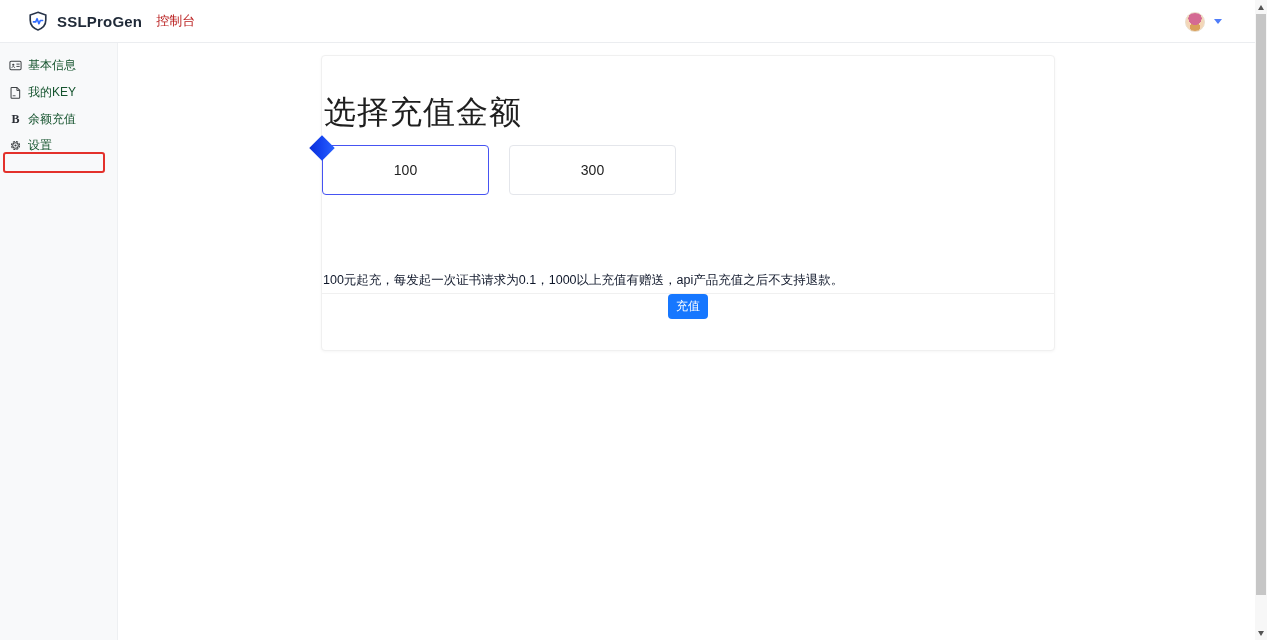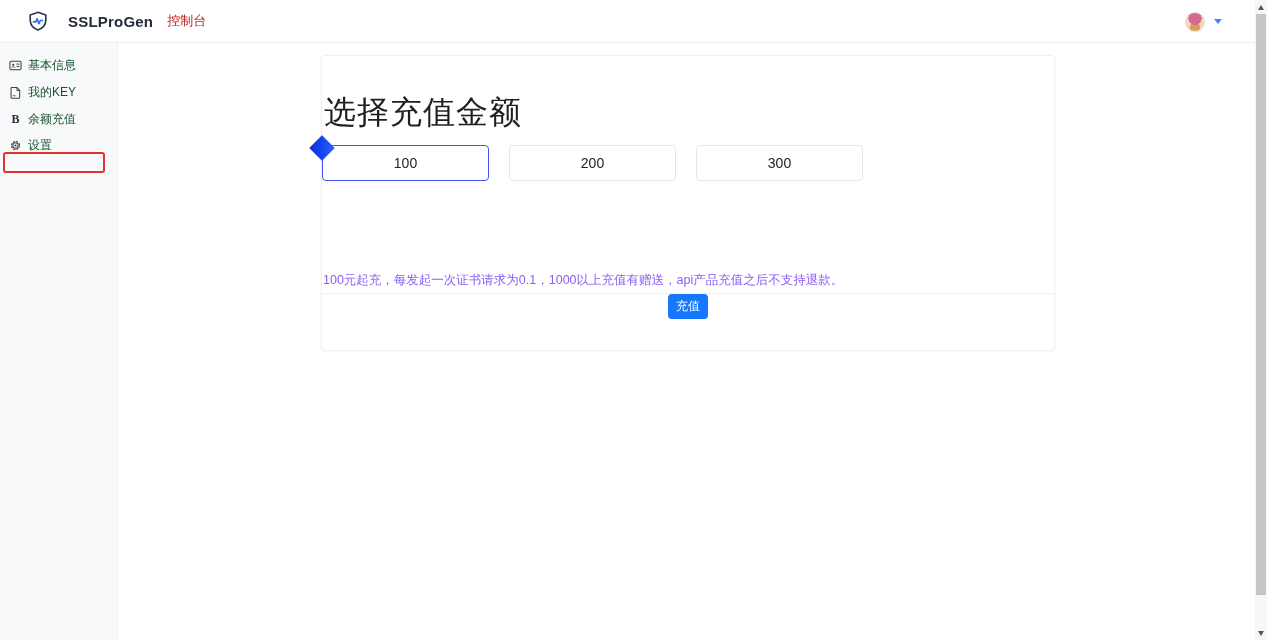--- a/index.html
+++ b/index.html
@@ -4,21 +4,21 @@
 <style>
   * { margin:0; padding:0; box-sizing:border-box; }
   html,body { width:1267px; height:640px; overflow:hidden;
     font-family:"Liberation Sans","DejaVu Sans",sans-serif; background:#fff; }
 
   
   .navbar { position:absolute; left:0; top:0; width:1255px; height:43px;
     background:#fff; border-bottom:1px solid #ebedf0; display:flex; align-items:center; z-index:5; }
   .brand-wrap { display:flex; align-items:center; margin-left:27px; }
   .logo { width:22px; height:22px; display:block; }
-  .brand { font-size:15px; font-weight:700; color:#1f2937; margin-left:19px; letter-spacing:.2px; }
+  .brand { font-size:15px; font-weight:700; color:#1f2937; margin-left:8px; letter-spacing:.2px; }
   .breadcrumb { font-size:13px; color:#b91c1c; margin-left:14px; }
   .nav-right { position:absolute; right:33px; top:0; height:43px; display:flex; align-items:center; }
   .avatar { width:20px; height:20px; border-radius:50%;
     background:
       radial-gradient(circle at 50% 30%, #d46a93 0 42%, transparent 43%),
       radial-gradient(circle at 50% 78%, #d9a05b 0 30%, transparent 31%),
       radial-gradient(circle at 50% 55%, #8a5a4a 0 22%, transparent 23%),
       #f4d7b8;
     border:1px solid #eadfce; }
   .caret { width:0; height:0; margin-left:9px;
@@ -48,25 +48,25 @@
 
   
   .content { position:absolute; left:118px; top:43px; width:1137px; height:597px; background:#fff; }
   .card { position:absolute; left:321px; top:55px; width:734px; height:296px;
     background:#fff; border:1px solid #f0f0f0; border-radius:4px;
     box-shadow:0 1px 3px rgba(0,0,0,.04); }
   .card-title { position:absolute; left:2px; top:35px; font-size:32px; font-weight:500;
     color:#1f1f1f; letter-spacing:1px; }
   .amounts { position:absolute; left:0; top:89px; width:732px;
     display:flex; flex-wrap:wrap; column-gap:20px; row-gap:17px; }
-  .amount-btn { width:167px; height:36px; background:#fff; border:1px solid #e4e6eb;
+  .amount-btn { width:167px; height:50px; background:#fff; border:1px solid #e4e6eb;
     border-radius:4px; display:flex; align-items:center; justify-content:center;
     font-size:14px; font-weight:500; color:#222; cursor:pointer; }
   .amount-btn.selected { border:1.5px solid #4653f2; }
-  .note { position:absolute; left:1px; top:216px; font-size:12.5px; color:#8b5cf6; white-space:nowrap; }
+  .note { position:absolute; left:1px; top:216px; font-size:12.5px; color:#0f172a; white-space:nowrap; }
   .card-footer { position:absolute; left:0; bottom:0; width:732px; height:57px;
     border-top:1px solid #f0f0f0; display:flex; align-items:flex-start; justify-content:center; }
   .recharge-btn { min-width:38px; height:25px; padding:0 8px; background:#1677ff; color:#fff;
     border:none; border-radius:4px; font-size:12px; cursor:pointer;
     display:flex; align-items:center; justify-content:center;
     font-family:"Liberation Sans","DejaVu Sans",sans-serif; }
 
   
   .cursor-diamond { position:absolute; left:313px; top:139px; width:18px; height:18px;
     transform:rotate(45deg);
@@ -137,21 +137,20 @@
   <div class="highlight-box"></div>
 </div>
 
 <div class="content"></div>
 
 <div class="card">
   <div class="card-title">选择充值金额</div>
 
   <div class="amounts">
     <div class="amount-btn selected">100</div>
-    <div class="amount-btn">200</div>
     <div class="amount-btn">300</div>
   </div>
 
   <div class="note">100元起充，每发起一次证书请求为0.1，1000以上充值有赠送，api产品充值之后不支持退款。</div>
 
   <div class="card-footer">
     <button class="recharge-btn">充值</button>
   </div>
 </div>
 

